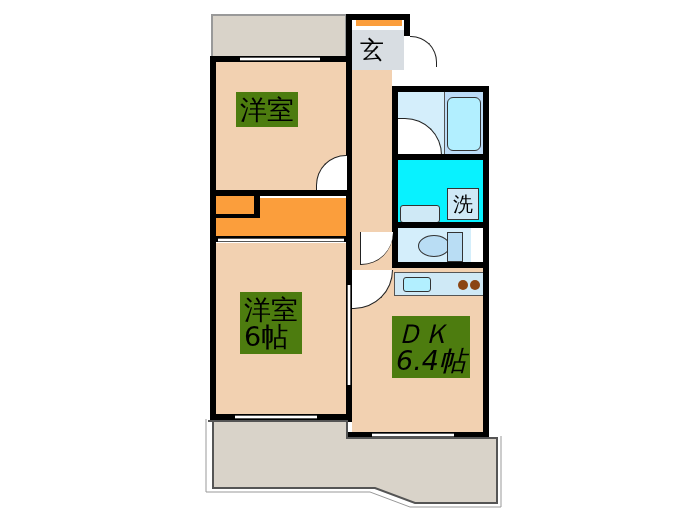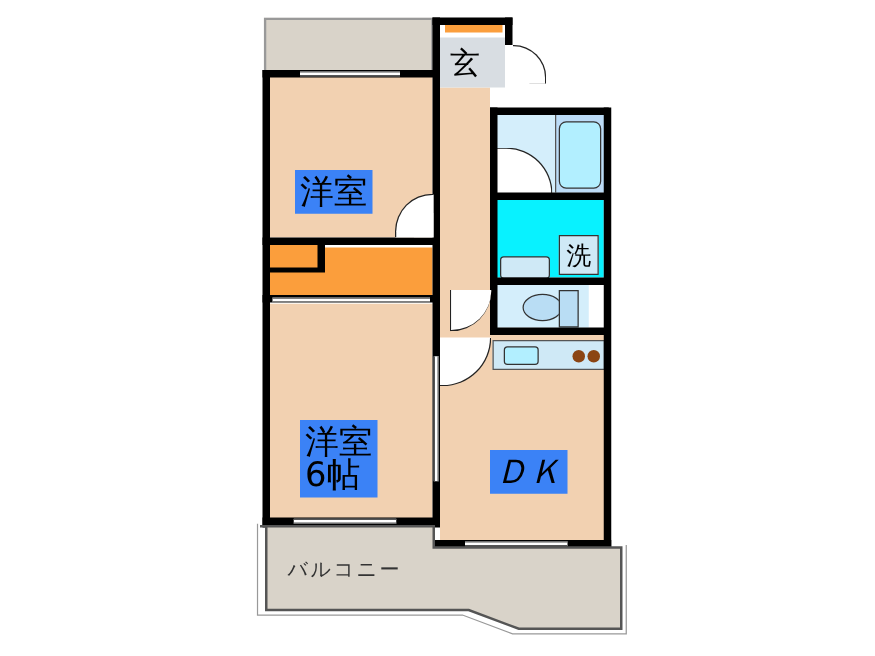--- a/index.html
+++ b/index.html
@@ -7,21 +7,21 @@
   .plan { position: absolute; left: 0; top: 0; width: 700px; height: 525px; }
   .abs { position: absolute; box-sizing: border-box; }
   .wall { background: #000; }
   .room { background: #f2d1b1; }
   .balcony { background: #d9d3c9; }
   .closet { background: #fb9e3c; }
   .genkan { background: #d8dde2; }
   .bath { background: #d4eefb; }
   .wash { background: #08f2ff; }
   .toilet { background: #d4eefb; }
-  .label-box { background: #3b82f6; position: absolute; color: #000; line-height: 1.0; font-family: "DejaVu Sans", sans-serif; margin-top: 44px; }
+  .label-box { background: #4d7c0f; position: absolute; color: #000; line-height: 1.0; font-family: "DejaVu Sans", sans-serif; }
   .window { background: #fff; border-top: 1px solid #555; border-bottom: 1px solid #555; }
   .door-arc { position: absolute; border: 1.5px solid #222; background: #fff; }
   .fixture { position: absolute; border: 1.5px solid #333; }
 </style>
 </head>
 <body>
 
 <div class="plan">
 
   <div class="abs balcony" style="left:211px;top:14px;width:136px;height:44px;border:2px solid #999;outline:1px solid #fff;"></div>
@@ -94,17 +94,17 @@
 
   <div class="label-box" style="left:236px;top:92px;padding:4px;font-size:27px;">
     <div>洋室</div>
   </div>
   <div class="label-box" style="left:240px;top:292px;padding:4px;font-size:27px;">
     <div>洋室</div>
     <div>6帖</div>
   </div>
   <div class="label-box" style="left:392px;top:316px;padding:4px;font-size:27px;font-style:italic;">
     <div>ＤＫ</div>
+    <div>6.4帖</div>
   </div>
   <div class="abs" style="left:360px;top:34px;font-size:24px;">玄</div>
-  <div class="abs" style="left:230px;top:446px;font-size:16px;color:#333;letter-spacing:2px;">バルコニー</div>
 
 </div>
 
 </body></html>

